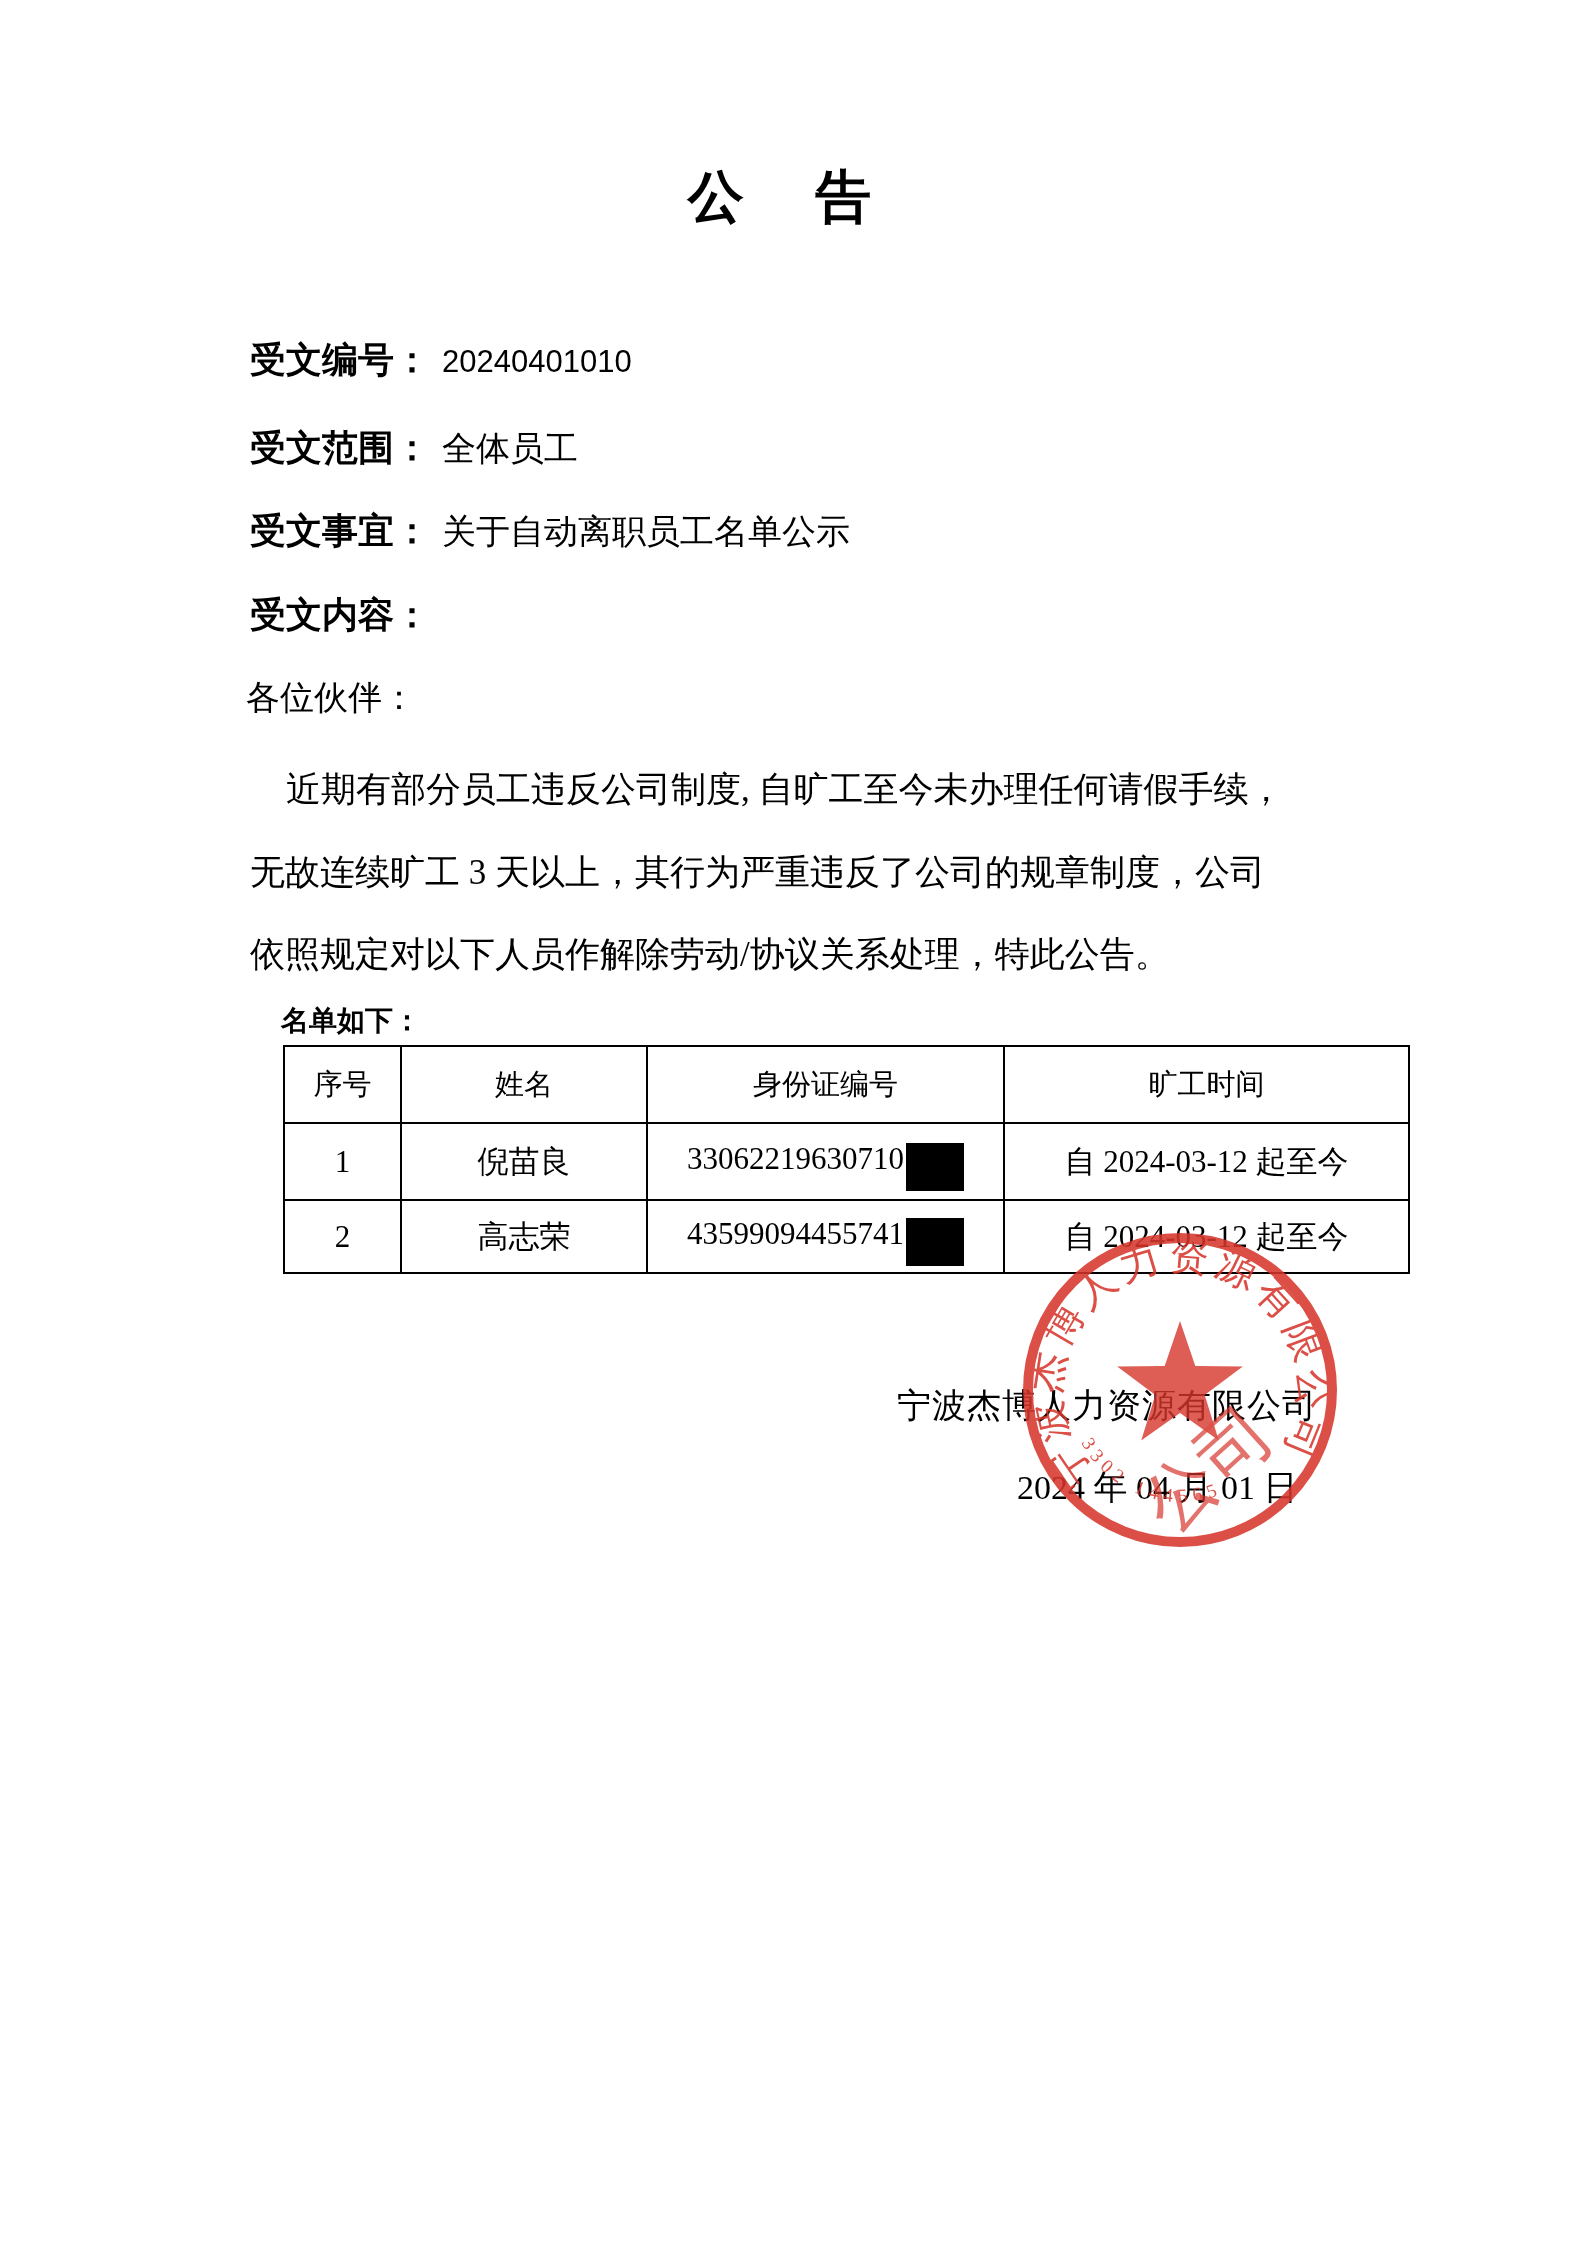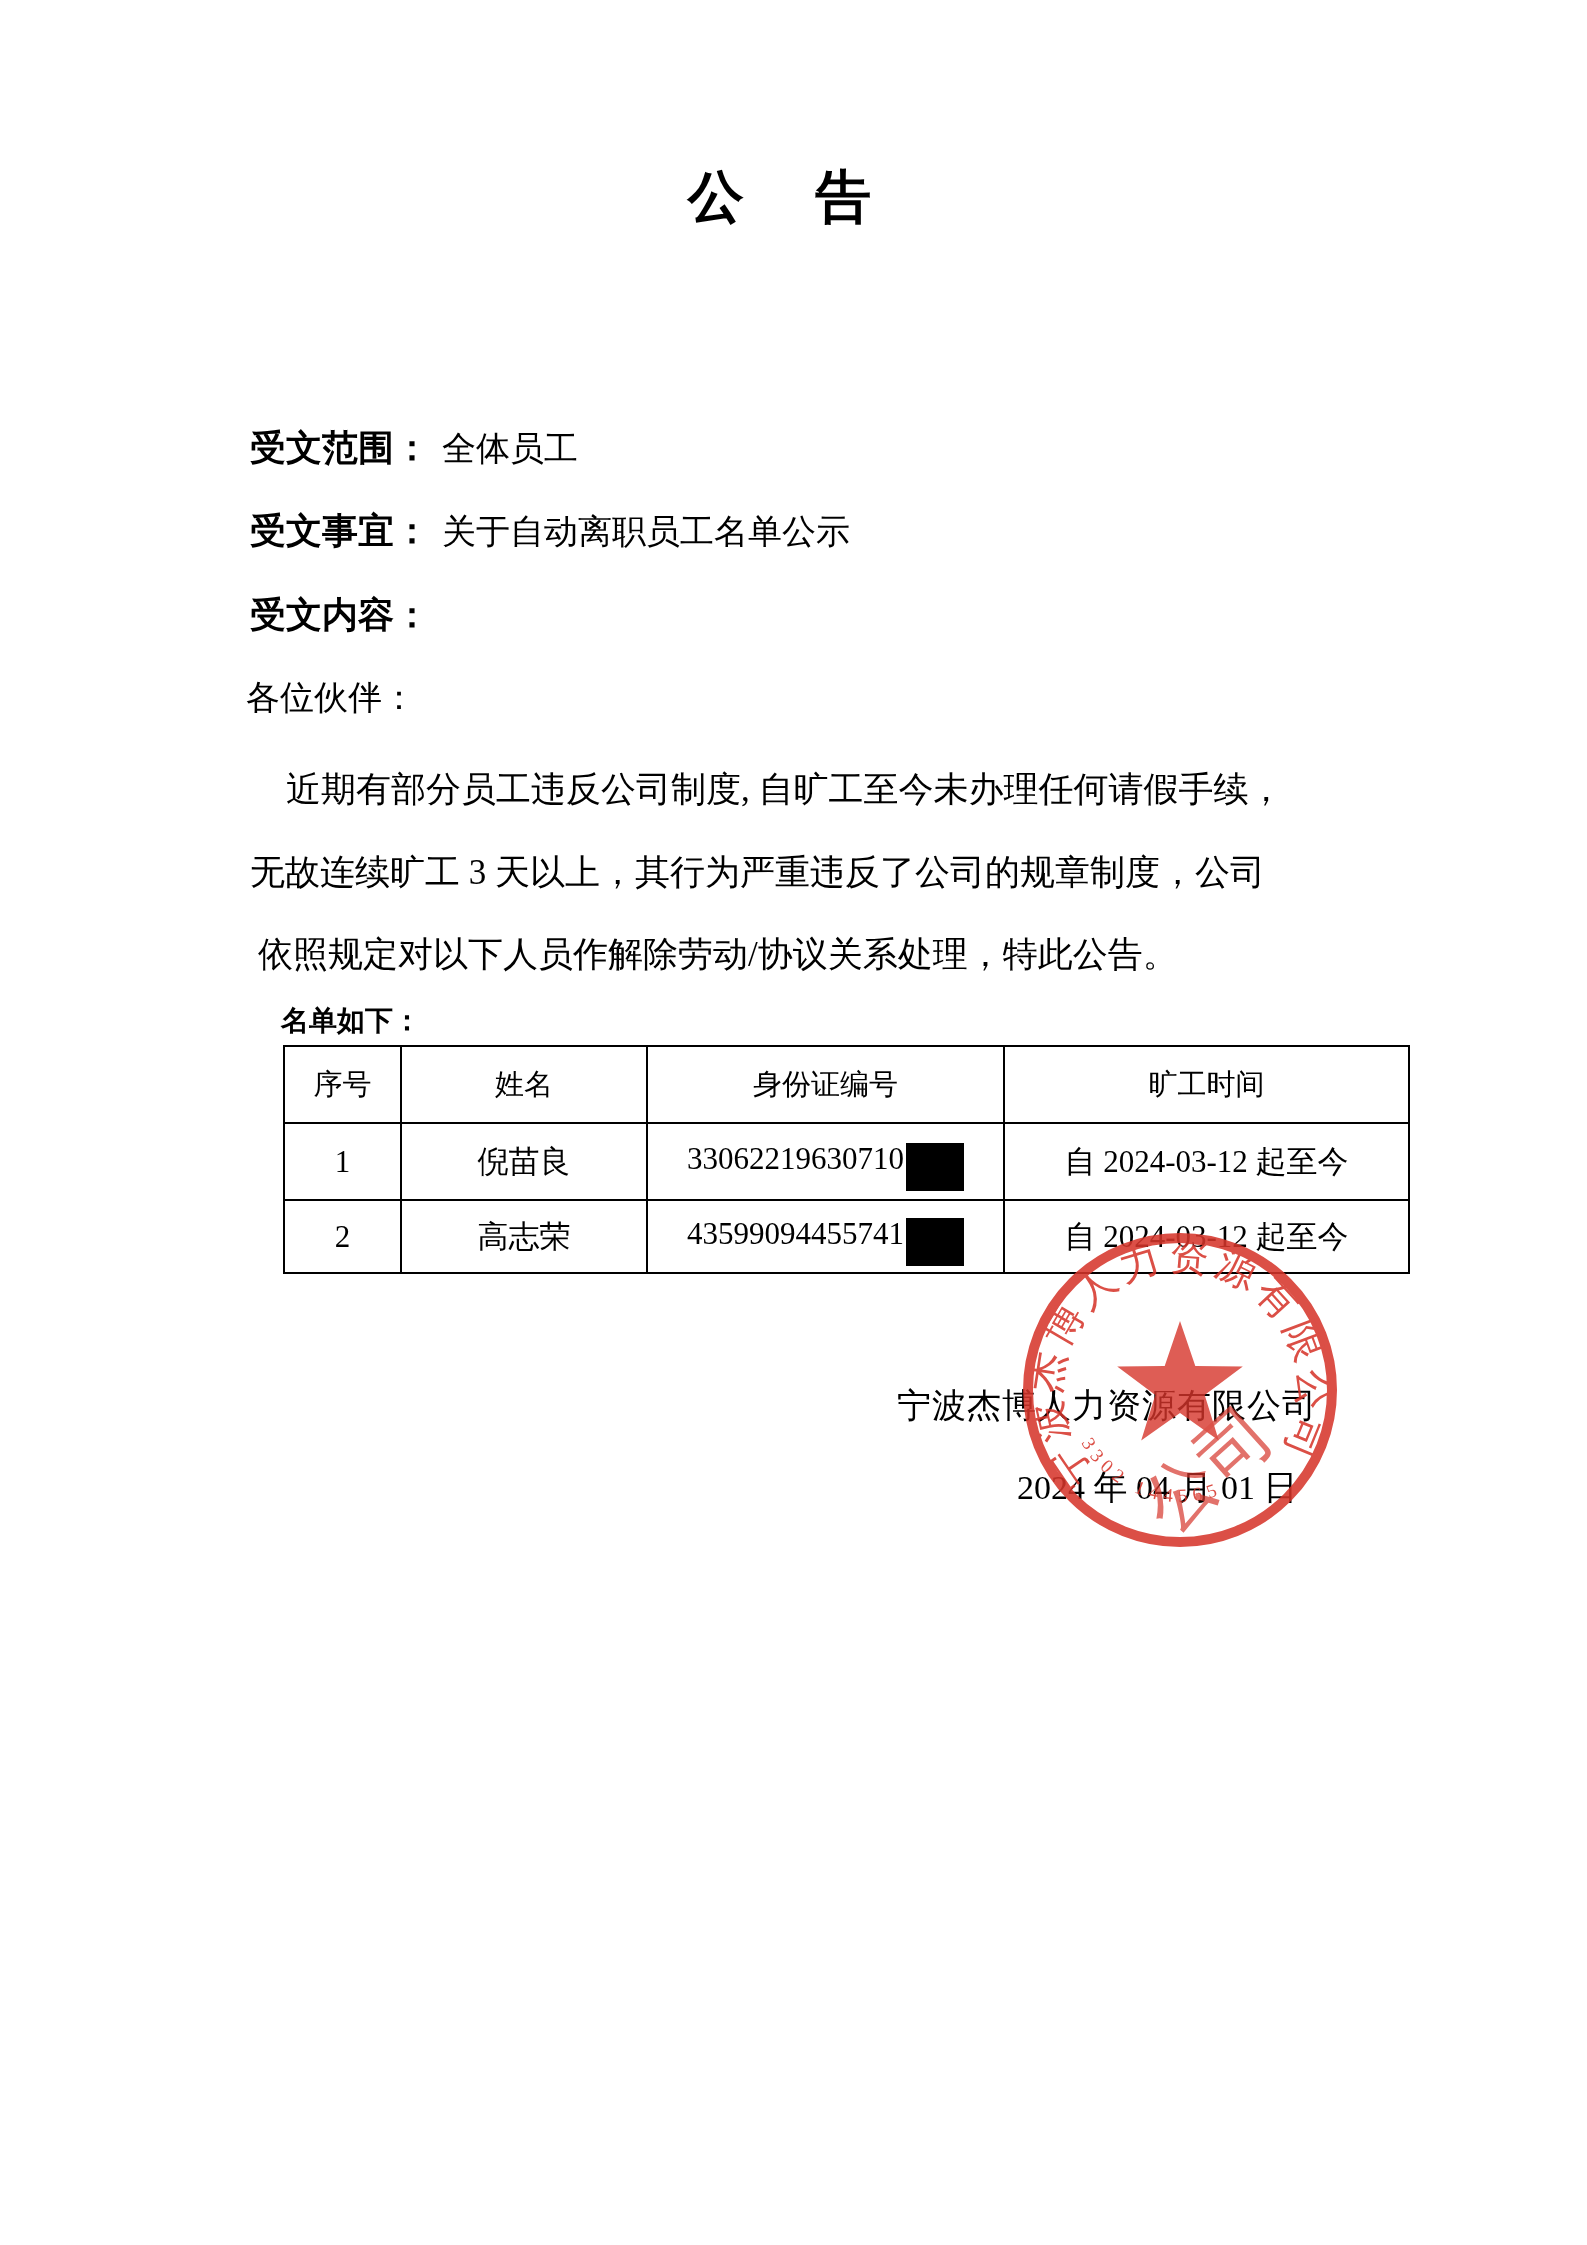--- a/index.html
+++ b/index.html
@@ -21,21 +21,21 @@
   }
   .field{left:250px;white-space:nowrap;font-size:34px;}
   .field .lbl{font-weight:bold;font-size:36px;font-family:"Liberation Serif", serif;}
   .field .val{margin-left:12px;}
   .val-num{font-family:"Liberation Sans", sans-serif;font-size:31px;}
   .f0{top:336px;} .f1{top:424px;} .f2{top:507px;} .f3{top:591px;}
   .salutation{top:675px;left:246px;font-size:34px;}
   .bodyline{font-size:35px;white-space:nowrap;}
   .bl0{top:766px;left:286px;}
   .bl1{top:849px;left:250px;}
-  .bl2{top:931px;left:258px;text-align:right;}
+  .bl2{top:931px;left:250px;text-align:right;}
   .list-label{top:1002px;left:250px;font-size:28px;font-weight:bold;font-family:"Liberation Sans", sans-serif;margin-left:31px;}
   .table-wrap{left:235px;top:1045px;width:1125px;}
   table.roster{border-collapse:collapse;table-layout:fixed;width:1125px;margin-left:48px;}
   table.roster th, table.roster td{
     border:2px solid #000;text-align:center;vertical-align:middle;
     font-weight:normal;padding:0;
   }
   table.roster th{font-size:29px;height:75px;}
   table.roster td{font-size:31px;height:75px;}
   tr.r2 td{height:71px;}
@@ -52,20 +52,23 @@
   .seal{left:1005px;top:1215px;width:350px;height:350px;opacity:0.87;}
   .seal text{font-family:"Liberation Serif", serif;}
 </style>
 </head>
 <body>
 
 <div class="page">
 
   <div class="abs title">公 告</div>
 
+  <div class="abs field f0">
+    <span class="lbl">受文编号：</span><span class="val val-num">20240401010</span>
+  </div>
   <div class="abs field f2">
     <span class="lbl">受文事宜：</span><span class="val">关于自动离职员工名单公示</span>
   </div>
   <div class="abs field f1">
     <span class="lbl">受文范围：</span><span class="val">全体员工</span>
   </div>
   <div class="abs field f3">
     <span class="lbl">受文内容：</span><span class="val"></span>
   </div>
 

